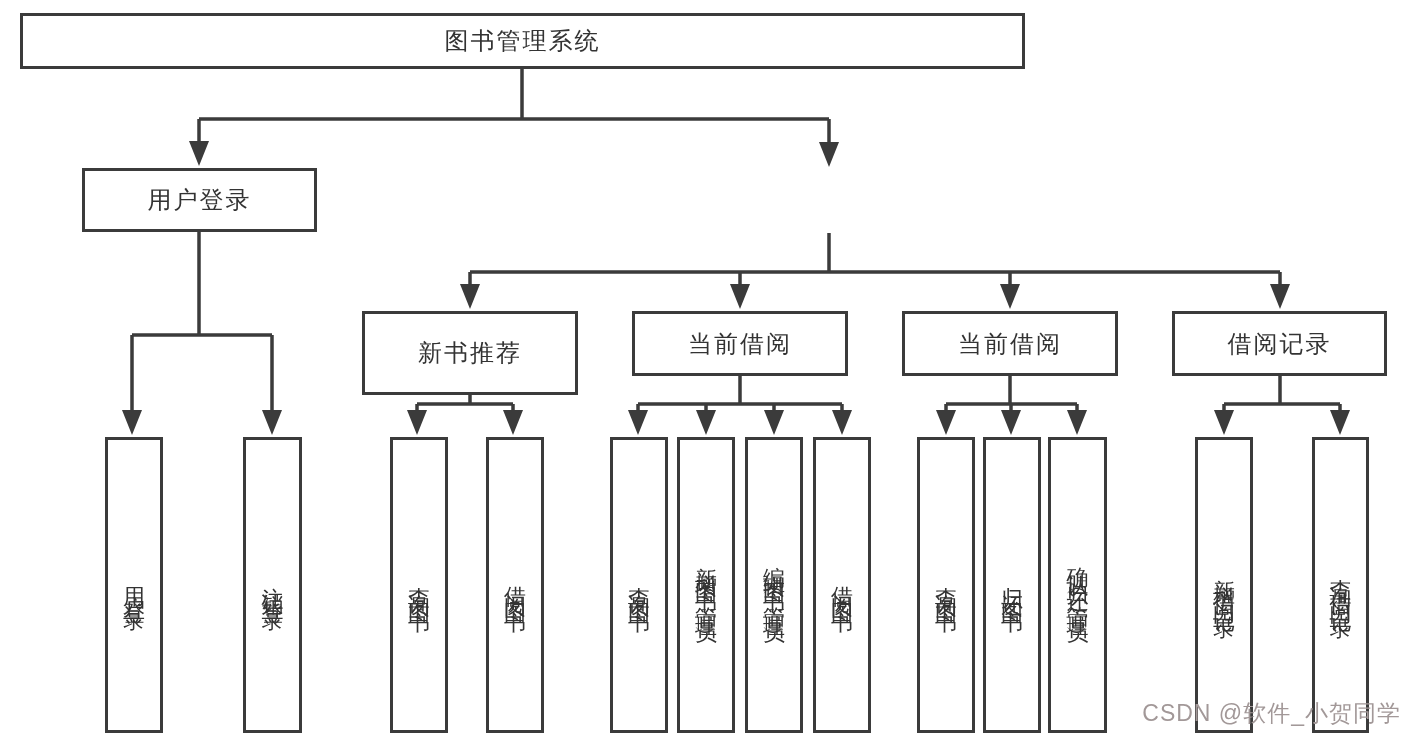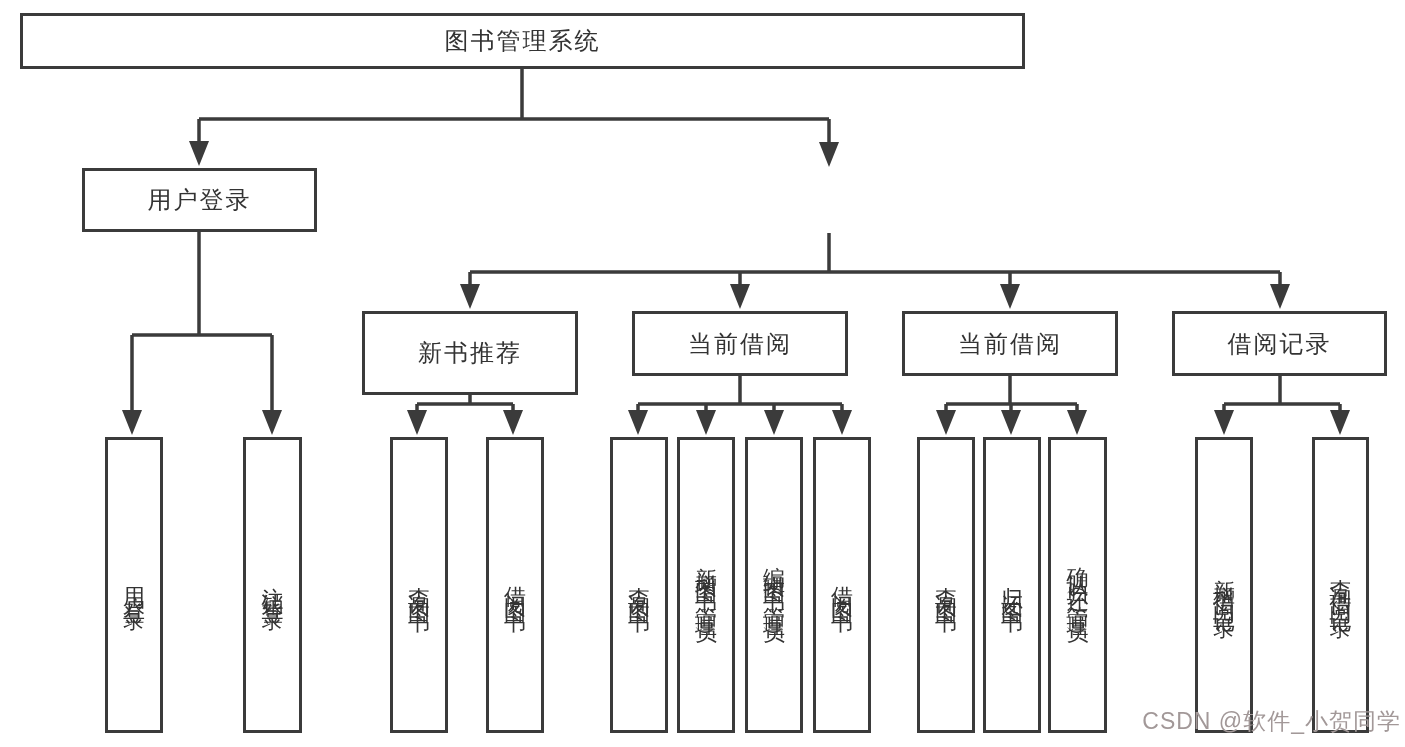--- a/index.html
+++ b/index.html
@@ -42,21 +42,21 @@
     writing-mode: vertical-rl;
     text-orientation: mixed;
     font-size: 22px;
     letter-spacing: 8px;
     line-height: 1;
     white-space: nowrap;
   }
   .watermark {
     position: absolute;
     right: 4px;
-    bottom: 10px;
+    bottom: 18px;
     font-size: 23px;
     color: #a29898;
     letter-spacing: 1px;
     white-space: nowrap;
     pointer-events: none;
   }
 </style>
 </head>
 <body>
 

